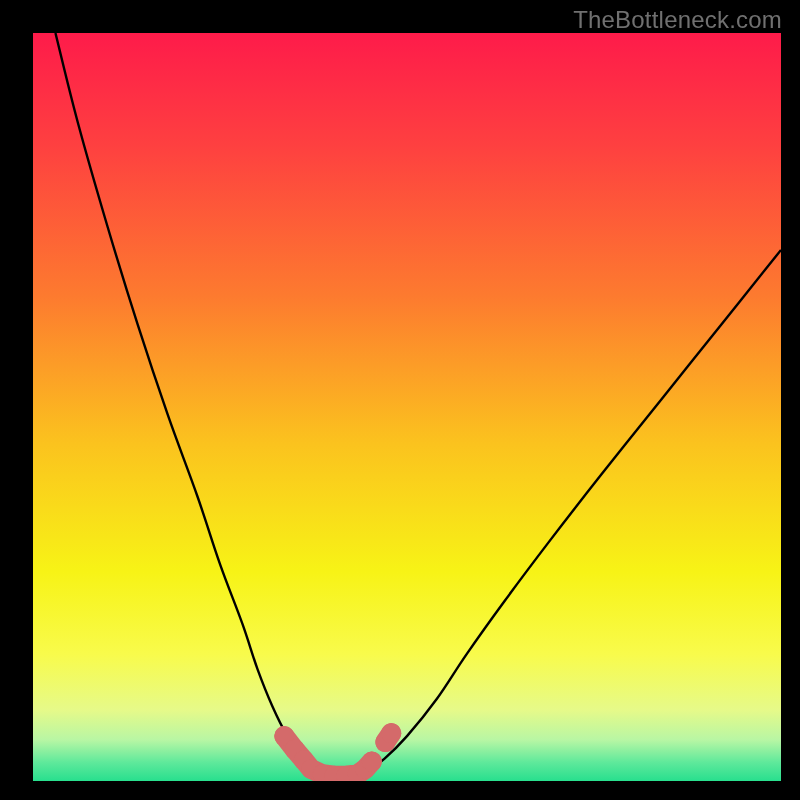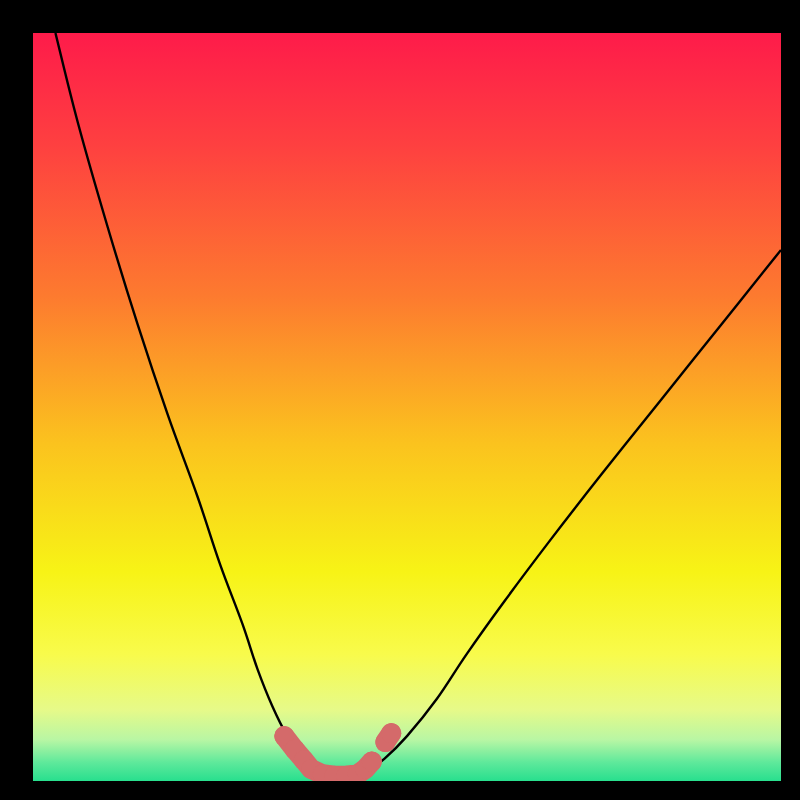--- a/index.html
+++ b/index.html
@@ -87,14 +87,15 @@
           <circle cx="324.63" cy="741.27" r="10" fill="#d46a6a" stroke="#c95a5a" stroke-width="0"></circle>
           <circle cx="332.11" cy="736.03" r="10" fill="#d46a6a" stroke="#c95a5a" stroke-width="0"></circle>
           <circle cx="338.84" cy="728.55" r="10" fill="#d46a6a" stroke="#c95a5a" stroke-width="0"></circle>
           <circle cx="352.31" cy="709.10" r="10" fill="#d46a6a" stroke="#c95a5a" stroke-width="0"></circle>
           <circle cx="358.29" cy="700.13" r="10" fill="#d46a6a" stroke="#c95a5a" stroke-width="0"></circle>
         </g>
     </svg>
 
   </div>
 
+  <div class="watermark">TheBottleneck.com</div>
 
 </div>
 
 </body></html>

